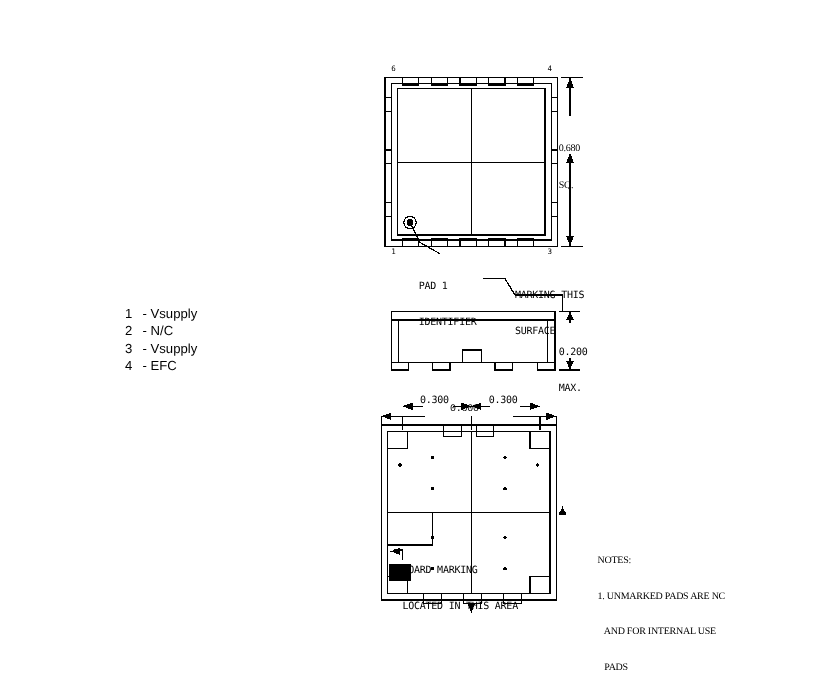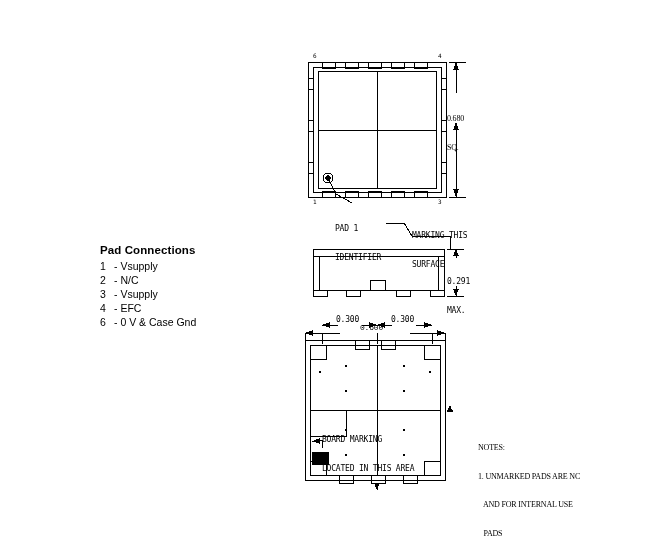--- a/index.html
+++ b/index.html
@@ -71,26 +71,24 @@
     height: 549px;
     pointer-events: none;
   }
 </style>
 </head>
 <body>
 
 <div id="root">
 
   <div class="abs" id="pad-legend">
-    <div class="legend-title">Pad Connections</div>
     <div class="legend-row"><span class="legend-num">1</span><span>-</span> <span>Vsupply</span></div>
     <div class="legend-row"><span class="legend-num">2</span><span>-</span> <span>N/C</span></div>
     <div class="legend-row"><span class="legend-num">3</span><span>-</span> <span>Vsupply</span></div>
     <div class="legend-row"><span class="legend-num">4</span><span>-</span> <span>EFC</span></div>
-    <div class="legend-row"><span class="legend-num">6</span><span>-</span> <span>0 V &amp; Case Gnd</span></div>
   </div>
 
   <svg class="overlay" viewBox="0 0 650 549">
     <g stroke="#000" fill="none" stroke-width="1" shape-rendering="crispEdges">
 
       <g>
 
         <rect x="308" y="62" width="138" height="135"></rect>
 
         <rect x="313" y="67" width="128" height="125"></rect>
@@ -284,30 +282,30 @@
     <div>0.680</div>
     <div>SQ.</div>
   </div>
 
   <div class="abs dwg-text" style="left:412px; top:212px;">
     <div>MARKING THIS</div>
     <div>SURFACE</div>
   </div>
 
   <div class="abs dwg-text" style="left:447px; top:258px;">
-    <div>0.291</div>
+    <div>0.200</div>
     <div>MAX.</div>
   </div>
 
   <div class="abs dwg-text" style="left:360px; top:323px;font-family:Liberation Mono, monospace;">0.600</div>
 
   <div class="abs dwg-text" style="left:336px; top:315px;">0.300</div>
   <div class="abs dwg-text" style="left:391px; top:315px;">0.300</div>
 
-  <div class="abs dwg-text" style="left:322px; top:416px;">
+  <div class="abs dwg-text" style="left:322px; top:432px;">
     <div>BOARD MARKING</div>
     <div>LOCATED IN THIS AREA</div>
   </div>
 
   <div class="abs dwg-text" style="left:478px; top:424px;font-family:Liberation Serif, serif;">
     <div>NOTES:</div>
     <div>1. UNMARKED PADS ARE NC</div>
     <div>   AND FOR INTERNAL USE</div>
     <div>   PADS</div>
   </div>

